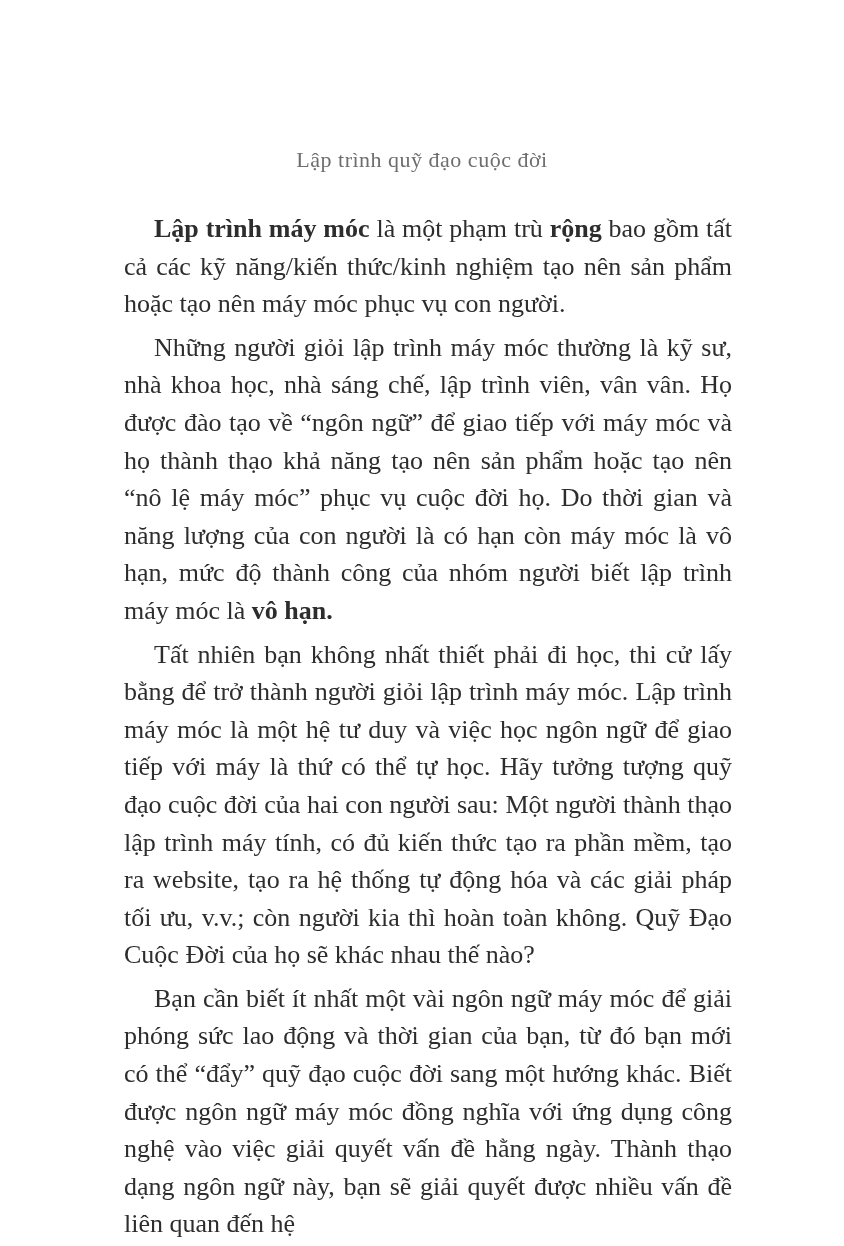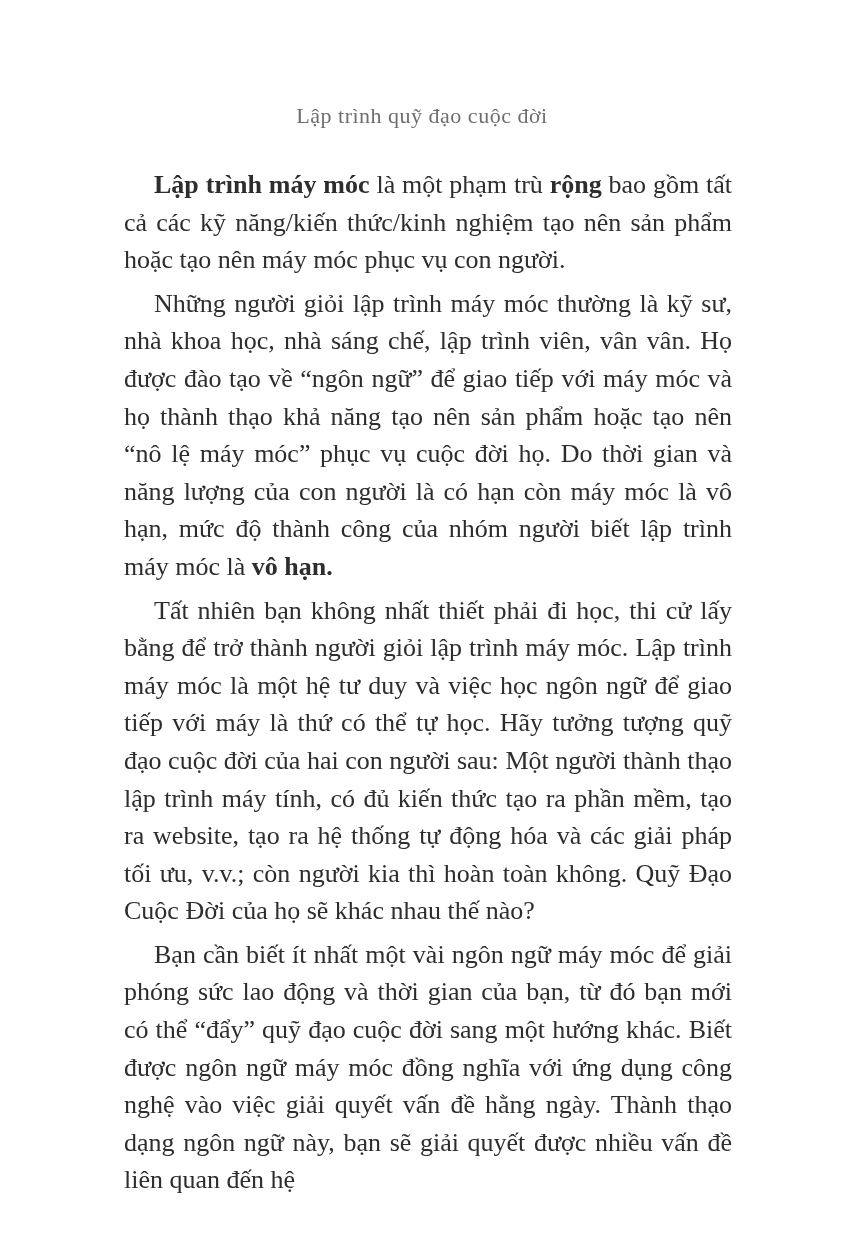--- a/index.html
+++ b/index.html
@@ -12,20 +12,21 @@
     height: 1246px;
     font-family: "Liberation Serif", "DejaVu Serif", serif;
     overflow: hidden;
   }
   .page {
     position: relative;
     width: 844px;
     height: 922px;
     box-sizing: border-box;
     background: var(--bg, #ffffff);
+    margin-top: 44px;
   }
   .running-header {
     position: absolute;
     top: 103px;
     left: 0;
     right: 0;
     text-align: center;
     font-size: 22px;
     color: var(--muted, #6e6e6e);
     letter-spacing: 0.5px;

